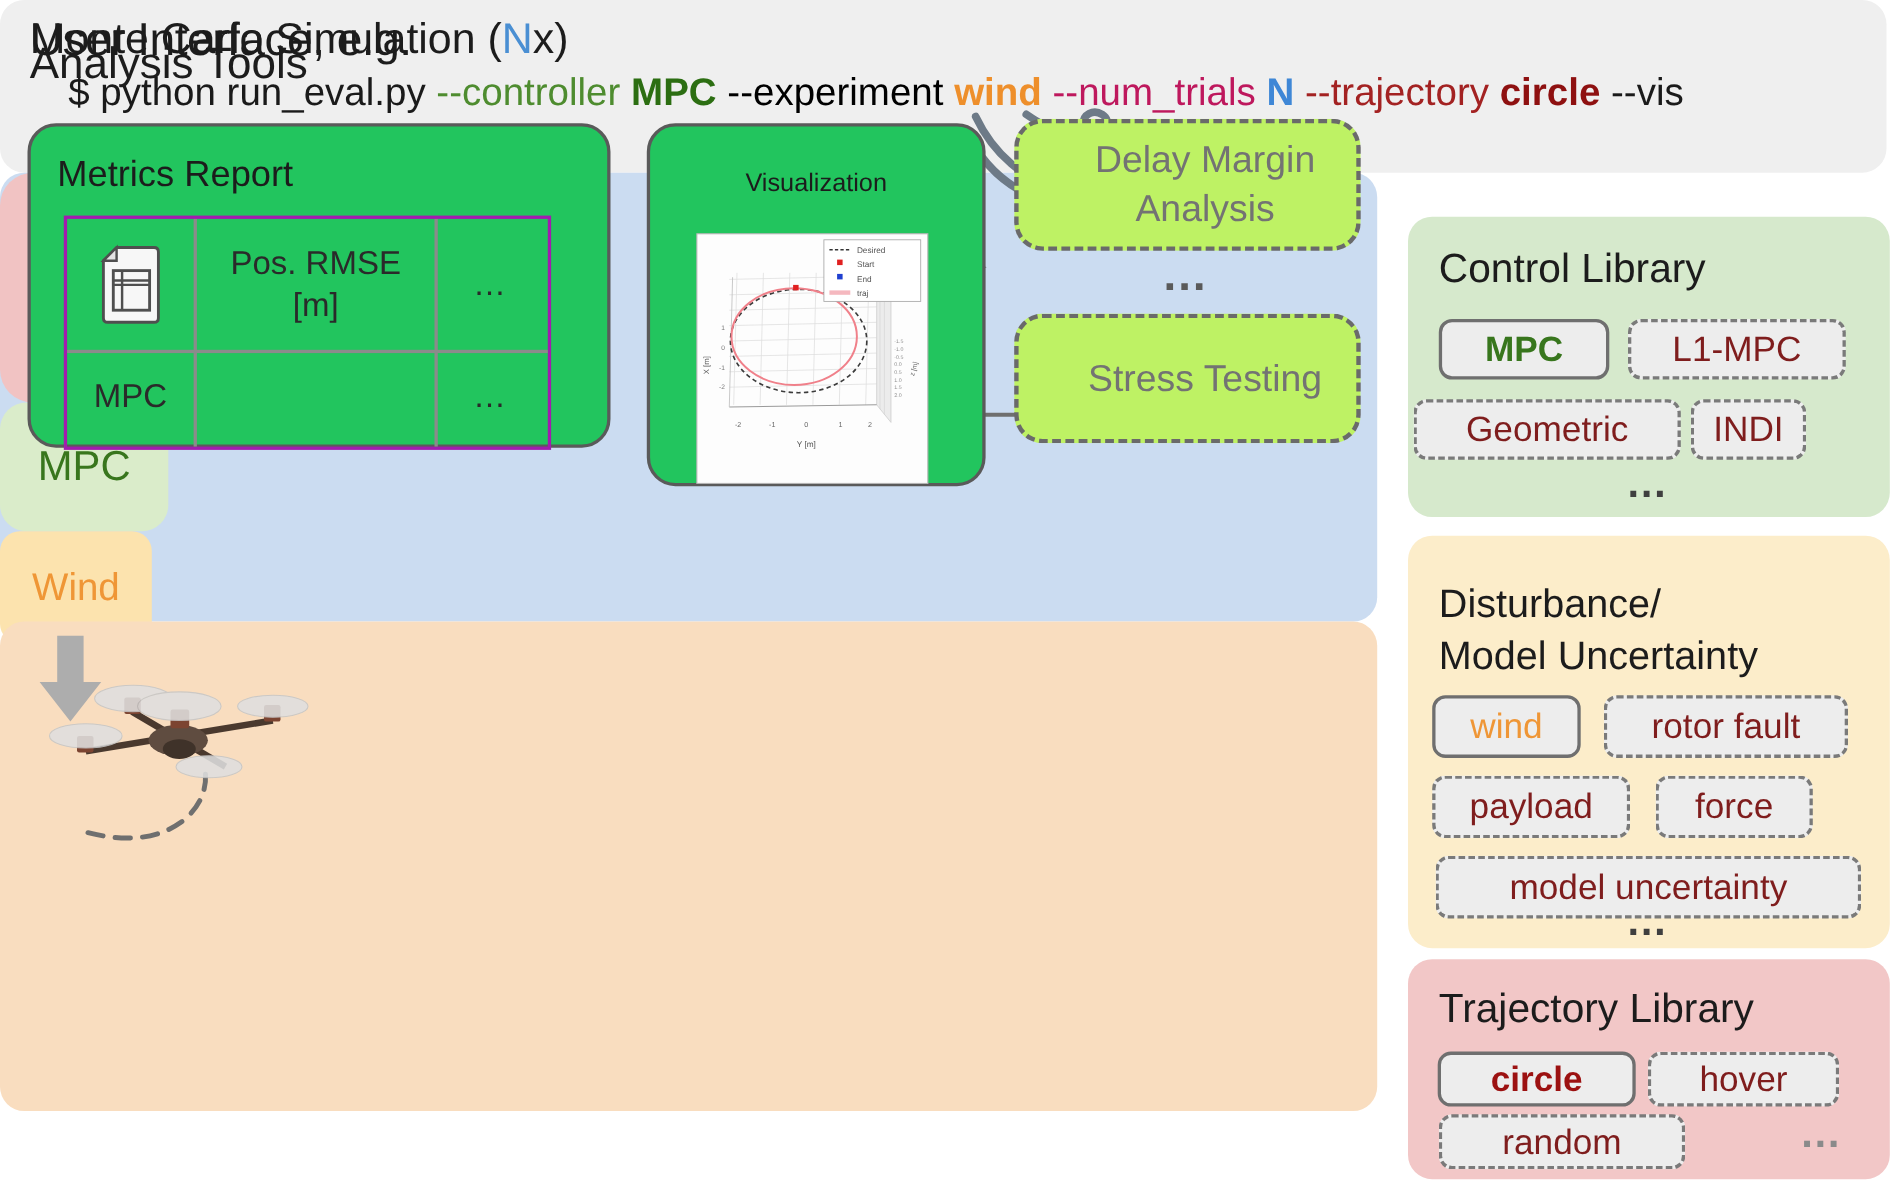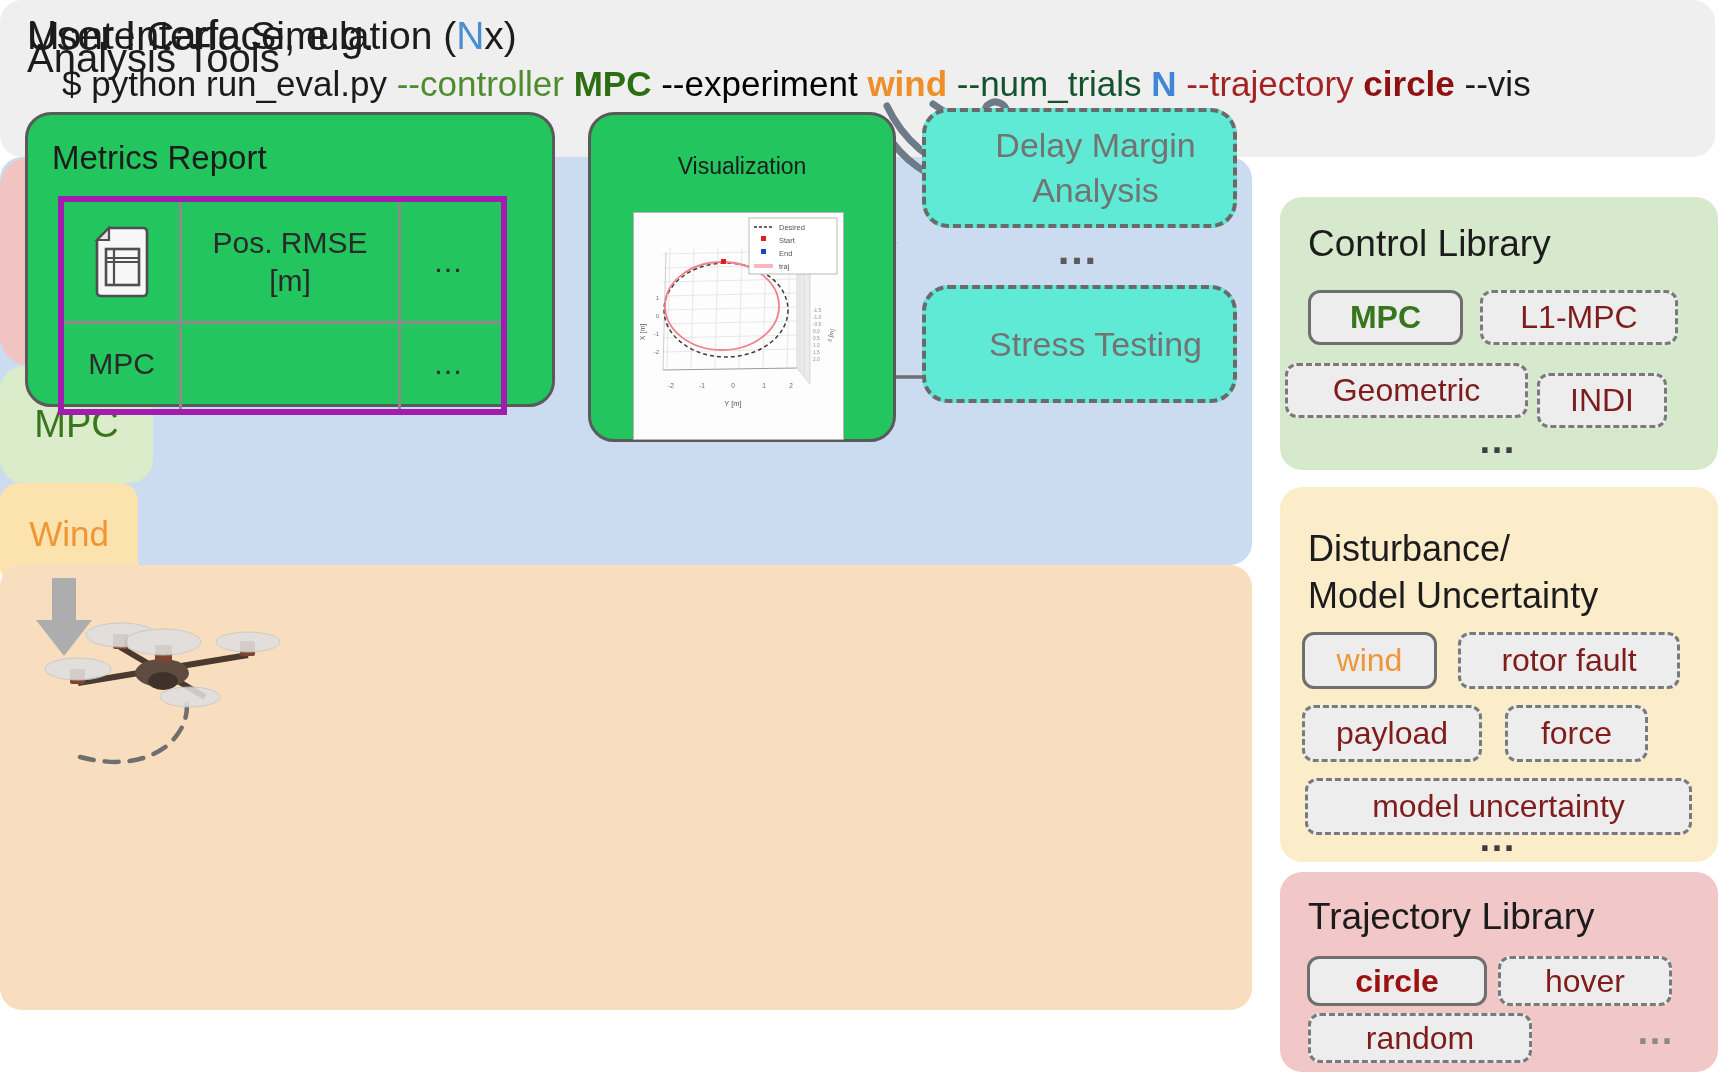--- a/index.html
+++ b/index.html
@@ -27,29 +27,29 @@
   .flow-label{position:absolute;font-size:32px;font-style:italic;color:#848484;}
   #lbl-reference{left:347px;top:198px;}
   #lbl-action{left:732px;top:200px;}
   #lbl-state{left:642px;top:330px;}
   
   #an-box{left:8px;top:630px;width:1252px;height:445px;background:#f9ddbf;border-radius:22px;}
   #an-title{left:27px;top:36px;font-size:40px;}
   .card{position:absolute;background:#22c55e;border:3px solid #5a5a5a;border-radius:26px;box-sizing:border-box;}
   #metrics-card{left:25px;top:112px;width:530px;height:295px;}
   #metrics-title{left:24px;top:24px;font-size:33px;}
-  #mtable{left:30px;top:81px;width:437px;height:207px;border:6px solid #a21caf;}
+  #mtable{left:30px;top:81px;width:437px;height:207px;border:3px solid #a21caf;}
   #mtable .vline{position:absolute;top:0;width:3px;height:100%;background:#8b8b8b;}
   #mtable .hline{position:absolute;left:0;top:119px;width:100%;height:3px;background:#8b8b8b;}
   #mtable .cell{position:absolute;display:flex;align-items:center;justify-content:center;
                 font-size:30px;color:#2a2a2a;text-align:center;line-height:38px;}
   #viz-card{left:588px;top:112px;width:308px;height:330px;}
   #viz-title{left:0;top:38px;width:100%;text-align:center;font-size:23px;}
   #viz-plot{left:42px;top:97px;}
-  .dashed-box{position:absolute;background:#5eead4;border:4px dashed #6a6a6a;border-radius:26px;
+  .dashed-box{position:absolute;background:#bef264;border:4px dashed #6a6a6a;border-radius:26px;
               box-sizing:border-box;display:flex;flex-direction:column;align-items:center;justify-content:center;
               font-size:34px;line-height:45px;color:#737373;text-align:center;padding-left:32px;}
   #delay-box{left:922px;top:108px;width:315px;height:120px;}
   #stress-box{left:922px;top:285px;width:315px;height:118px;}
   #an-dots{left:922px;top:226px;width:315px;text-align:center;font-size:42px;font-weight:bold;
            color:#5a5a5a;letter-spacing:5px;}
   
   .lib{position:absolute;border-radius:22px;}
   #ctl-box{left:1280px;top:197px;width:438px;height:273px;background:#d6e9cc;}
   #dist-box{left:1280px;top:487px;width:438px;height:375px;background:#fcedca;}
@@ -73,21 +73,21 @@
 </head>
 <body>
 
 <div id="ui-box">
   <div class="abs" id="ui-title">User Interface, e.g.</div>
   <div class="abs" id="ui-cmd"><span style="color: rgb(26, 26, 26);">$ python run_eval.py</span>
 <span style="color: rgb(78, 140, 47);">--controller</span>
 <span class="b" style="color: rgb(44, 110, 18);">MPC</span>
 <span style="color: #000000;">--experiment</span>
 <span class="b" style="color: rgb(238, 143, 43);">wind</span>
-<span style="color: #14532d; margin-top: 44px;">--num_trials</span>
+<span style="color: #be185d; margin-top: 44px;">--num_trials</span>
 <span class="b" style="color: rgb(63, 135, 214);">N</span>
 <span style="color: rgb(163, 34, 34);">--trajectory</span>
 <span class="b" style="color: rgb(142, 16, 16);">circle</span>
 <span style="color: rgb(26, 26, 26);">--vis</span></div>
   <div class="abs" id="ui-opt">[--optional arg…]</div>
 </div>
 
 <svg class="abs" style="left:36px;top:146px;" width="56" height="74" viewBox="0 0 56 74">
   <polygon points="16,0 40,0 40,38 56,38 28,74 0,38 16,38" fill="#adadad"></polygon>
 </svg>
@@ -266,21 +266,21 @@
   <div class="dashed-box" id="stress-box">
     <span>Stress Testing</span>
   </div>
 </div>
 
 <div class="lib" id="ctl-box">
   <div class="lib-title" id="ctl-title">Control Library</div>
   <div class="chip solid bold" style="left: 28px; top: 93px; width: 155px; height: 55px; color: rgb(56, 118, 29);">MPC</div>
   <div class="chip dash" style="left:200px;top:93px;width:198px;height:55px;">L1-MPC</div>
   <div class="chip dash" style="left:5px;top:166px;width:243px;height:55px;text-align:right;">Geometric</div>
-  <div class="chip dash" style="left:257px;top:176px;width:130px;height:55px;">INDI</div>
+  <div class="chip dash" style="left:257px;top:166px;width:105px;height:55px;">INDI</div>
   <div class="lib-dots" id="ctl-dots">…</div>
 </div>
 
 <div class="lib" id="dist-box">
   <div class="lib-title" id="dist-title">
     <div>Disturbance/</div>
     <div>Model Uncertainty</div>
   </div>
   <div class="chip solid" style="left: 22px; top: 145px; width: 135px; height: 57px; color: rgb(239, 150, 54);">wind</div>
   <div class="chip dash" style="left:178px;top:145px;width:222px;height:57px;">rotor fault</div>

